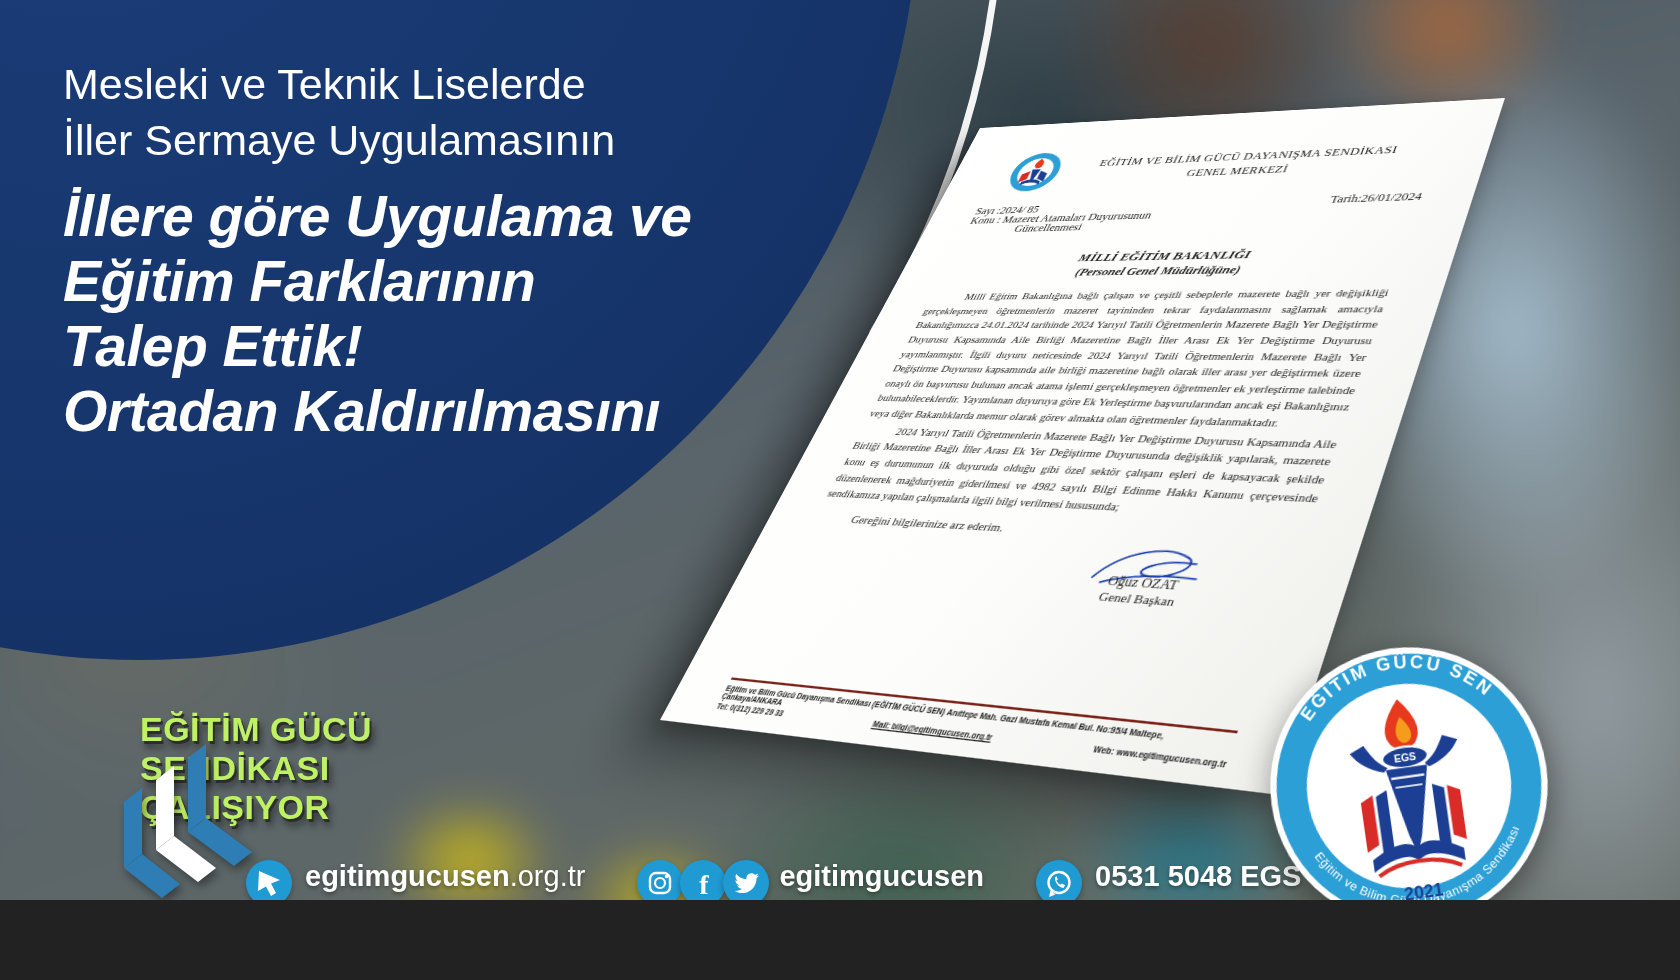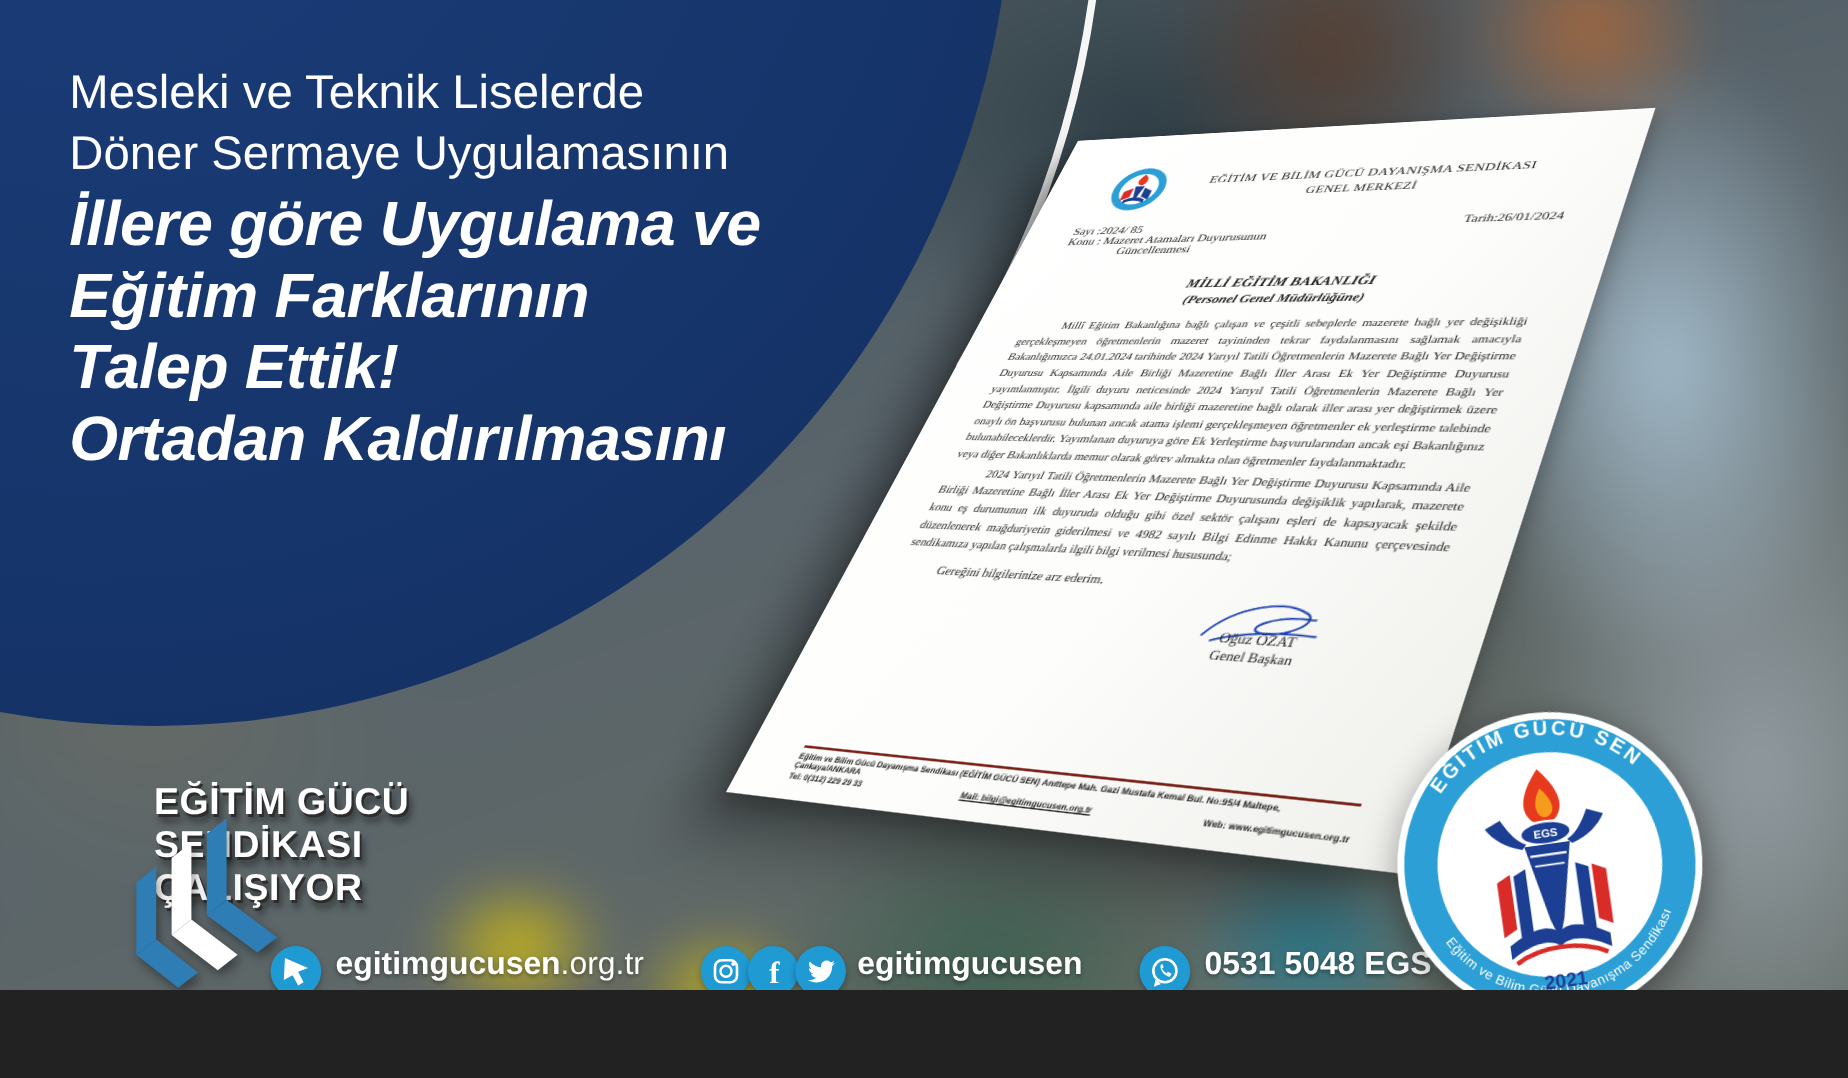--- a/index.html
+++ b/index.html
@@ -26,21 +26,21 @@
 
   
   .white-arc{position:absolute;left:0;top:0;z-index:2;}
   .blue-circle{position:absolute;left:-640px;top:-900px;width:1560px;height:1560px;
       border-radius:50%;z-index:3;
       background:radial-gradient(circle at 46% 42%, #1b3d7a 0%, #16356b 60%, #122d5d 100%);}
 
   
   .headline{position:absolute;left:63px;top:56px;z-index:5;color:#fff;}
   .headline .sub{font-size:43px;line-height:56px;font-weight:400;letter-spacing:0;}
-  .headline .big{margin-top:4px;font-size:57px;line-height:65px;font-weight:800;
+  .headline .big{margin-top:16px;font-size:57px;line-height:65px;font-weight:800;
                  font-style:italic;letter-spacing:-0.5px;}
 
   
   .paper{position:absolute;left:0;top:0;width:520px;height:660px;z-index:6;
       transform-origin:0 0;
       transform:matrix3d(0.6359,-0.08202,0,-0.00024831,
                          -0.68492,0.67869,0,-0.00030315,
                          0,0,1,0, 980,128,0,1);
       background:linear-gradient(115deg,#ffffff 0%,#fdfdfb 55%,#efefec 100%);
       box-shadow:-22px 28px 48px rgba(0,0,0,.38), 0 6px 18px rgba(0,0,0,.25);}
@@ -64,21 +64,21 @@
   .lt-sign{align-self:flex-end;margin:0 58px 0 0;text-align:center;}
   .lt-sign svg{display:block;margin:0 auto -14px auto;}
   .lt-name{font-size:11.5px;}
   .lt-title{font-size:11px;margin-top:2px;}
   .lt-footer{margin-top:auto;border-top:2.5px solid #7B2219;padding-top:4px;
       font-family:"Liberation Sans",sans-serif;font-size:6.6px;font-weight:bold;color:#222;}
   .lt-footer-row{display:flex;justify-content:space-between;margin-top:2px;}
   .lt-mail{text-decoration:underline;}
 
   
-  .campaign{position:absolute;left:140px;top:710px;z-index:7;color:#ffffff;
+  .campaign{position:absolute;left:140px;top:710px;z-index:7;color:#bef264;
       font-weight:800;font-size:34px;line-height:39px;letter-spacing:.5px;
       text-shadow:2px 3px 0 #2d2d2d, 4px 7px 7px rgba(0,0,0,.5);}
   .books-logo{position:absolute;left:56px;top:740px;z-index:7;
       filter:drop-shadow(3px 5px 5px rgba(0,0,0,.4));}
 
   
   .contact{position:absolute;left:246px;top:860px;z-index:8;display:flex;
       align-items:center;gap:52px;color:#fff;}
   .cgroup{display:flex;align-items:flex-start;gap:13px;}
   .cicon{width:46px;height:46px;border-radius:50%;background:#1F9AD3;flex:0 0 auto;
@@ -103,21 +103,21 @@
 
   <svg class="white-arc" width="1680" height="980">
     <path d="M993 0 A861 861 0 0 1 873 332" fill="none" stroke="#ffffff" stroke-width="7" stroke-linecap="round" opacity="0.95"></path>
   </svg>
 
   <div class="blue-circle"></div>
 
   <div class="headline">
     <div class="sub">
       <div>Mesleki ve Teknik Liselerde</div>
-      <div>Döner Sermaye Uygulamasının</div>
+      <div>İller Sermaye Uygulamasının</div>
     </div>
     <div class="big">
       <div>İllere göre Uygulama ve</div>
       <div>Eğitim Farklarının</div>
       <div>Talep Ettik!</div>
       <div>Ortadan Kaldırılmasını</div>
     </div>
   </div>
 
   <div class="paper">

